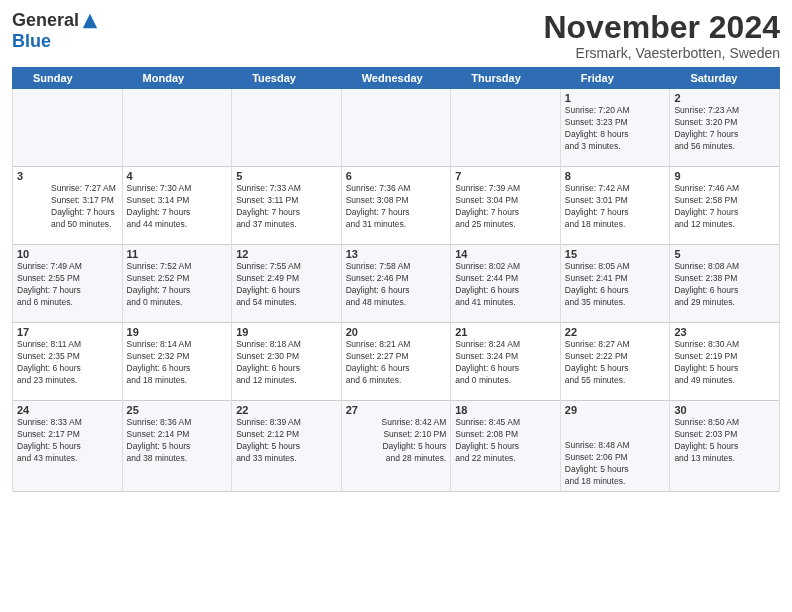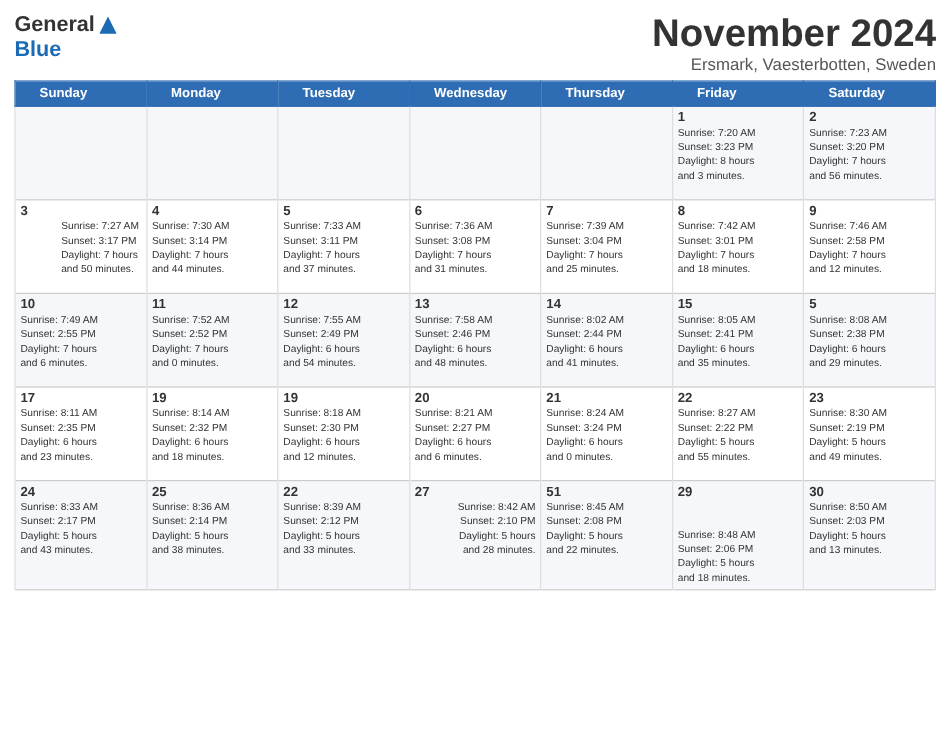--- a/index.html
+++ b/index.html
@@ -333,21 +333,21 @@
 and 33 minutes.</div>
           </td>
           <td>
             <span class="day-num">27</span>
             <div class="day-info" style="white-space: pre-line; text-align: right;">Sunrise: 8:42 AM
 Sunset: 2:10 PM
 Daylight: 5 hours
 and 28 minutes.</div>
           </td>
           <td>
-            <span class="day-num">51</span>
+            <span class="day-num">18</span>
             <div class="day-info" style="white-space: pre-line;">Sunrise: 8:45 AM
 Sunset: 2:08 PM
 Daylight: 5 hours
 and 22 minutes.</div>
           </td>
           <td>
             <span class="day-num">29</span>
             <div class="day-info" style="white-space: pre-line; margin-top: 24px;">Sunrise: 8:48 AM
 Sunset: 2:06 PM
 Daylight: 5 hours

